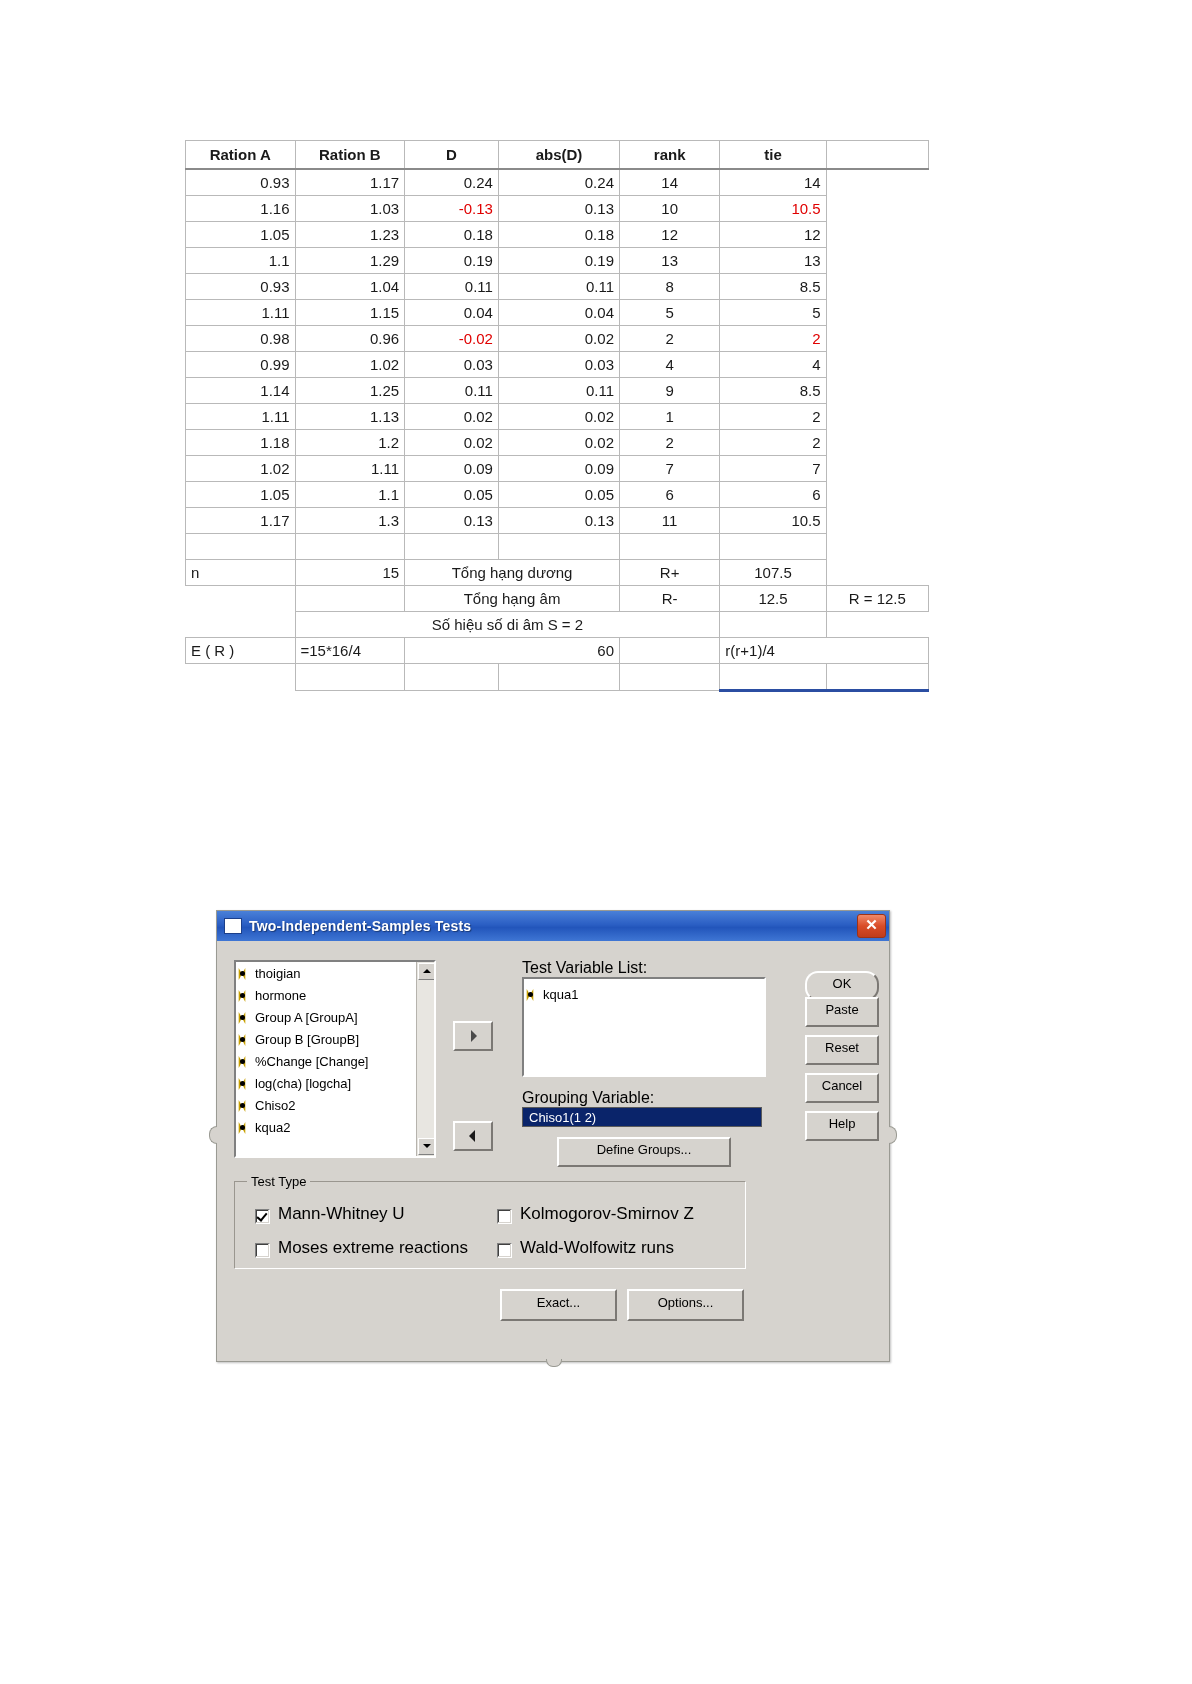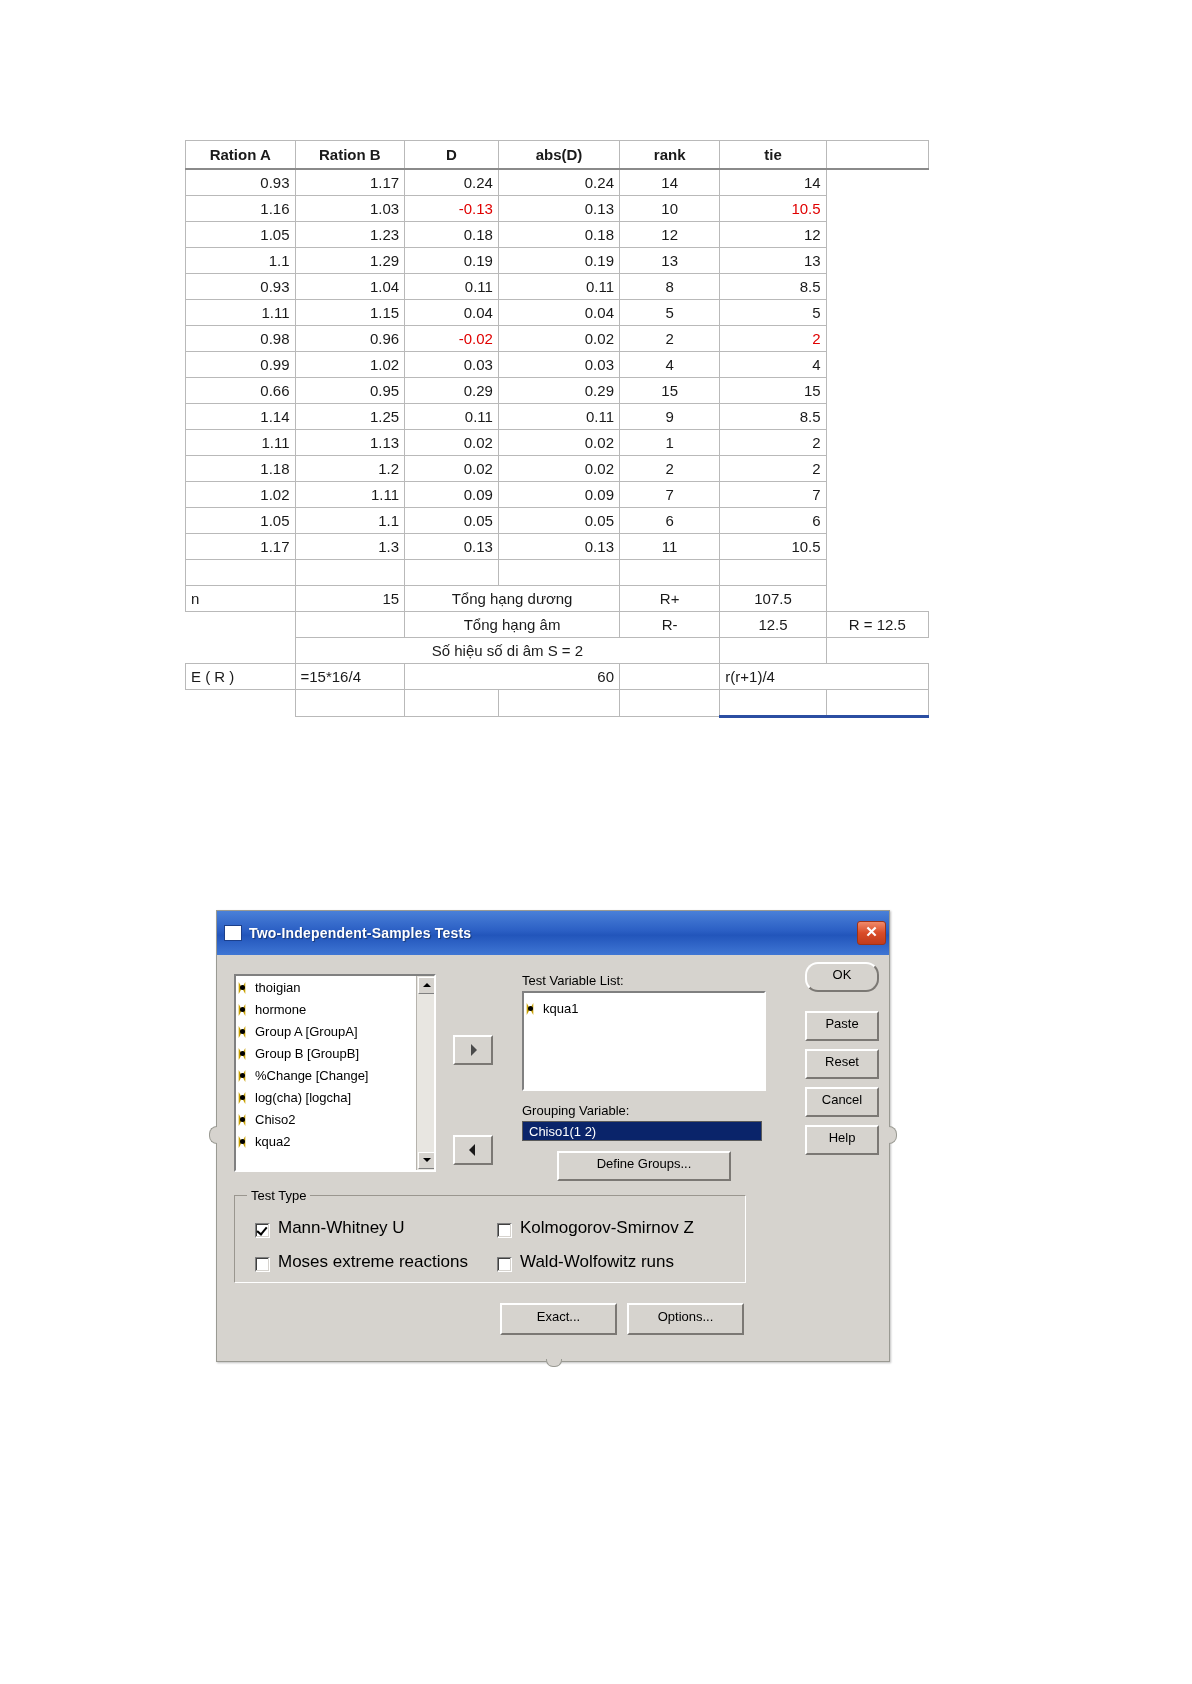--- a/index.html
+++ b/index.html
@@ -65,21 +65,21 @@
     top: 910px;
     width: 672px;
     height: 450px;
     background: #d6d3ce;
     border: 1px solid #9a9a93;
     box-shadow: 1px 1px 2px rgba(0,0,0,0.25);
     font-size: 13px;
     color: #000;
   }
   #dlg-titlebar {
-    height: 44px;
+    height: 30px;
     background: linear-gradient(to bottom, #4a80d8 0%, #2b5fc4 45%, #2255bb 55%, #3f76d4 100%);
     display: flex;
     align-items: center;
     padding: 0 3px 0 7px;
     color: #ffffff;
     justify-content: flex-end;
   }
   #dlg-title-text {
     font-weight: bold;
     font-size: 14px;
@@ -200,21 +200,21 @@
     border: 6px solid transparent;
   }
   #btn-move-right { left: 236px; top: 80px; }
   #btn-move-right .glyph { border-left-color: #4a4a4a; margin-left: -2px; margin-top: -6px; }
   #btn-move-left { left: 236px; top: 180px; }
   #btn-move-left .glyph { border-right-color: #1a1a1a; margin-left: -10px; margin-top: -6px; }
 
   
   .field-label {
     position: absolute;
-    font-size: 13px;
+    font-size: 16px;
   }
   #lbl-test-var { left: 305px; top: 18px; }
   #test-var-box {
     position: absolute;
     left: 305px; top: 36px;
     width: 240px; height: 92px;
     background: #ffffff;
     border-top: 2px solid #808080;
     border-left: 2px solid #808080;
     border-right: 2px solid #ffffff;
@@ -252,21 +252,21 @@
     left: 588px;
     width: 70px; height: 26px;
     background: #d6d3ce;
     border: 2px solid;
     border-color: #ffffff #7b7874 #7b7874 #ffffff;
     font-size: 13px;
     text-align: center;
     line-height: 22px;
     cursor: pointer;
   }
-  #btn-ok { top: 7px; border-radius: 13px; }
+  #btn-ok { top: 30px; border-radius: 13px; }
   #btn-paste { top: 56px; }
   #btn-reset { top: 94px; }
   #btn-cancel { top: 132px; }
   #btn-help { top: 170px; }
 
   
   #test-type-group {
     position: absolute;
     left: 17px; top: 240px;
     width: 510px; height: 86px;
@@ -430,29 +430,20 @@
         <td class="num red">2</td>
         <td class="noborder"></td>
       </tr>
       <tr>
         <td class="num">0.99</td>
         <td class="num">1.02</td>
         <td class="num">0.03</td>
         <td class="num">0.03</td>
         <td class="ctr">4</td>
         <td class="num">4</td>
-        <td class="noborder"></td>
-      </tr>
-      <tr>
-        <td class="num">0.66</td>
-        <td class="num">0.95</td>
-        <td class="num">0.29</td>
-        <td class="num">0.29</td>
-        <td class="ctr">15</td>
-        <td class="num">15</td>
         <td class="noborder"></td>
       </tr>
       <tr>
         <td class="num">1.14</td>
         <td class="num">1.25</td>
         <td class="num">0.11</td>
         <td class="num">0.11</td>
         <td class="ctr">9</td>
         <td class="num">8.5</td>
         <td class="noborder"></td>

